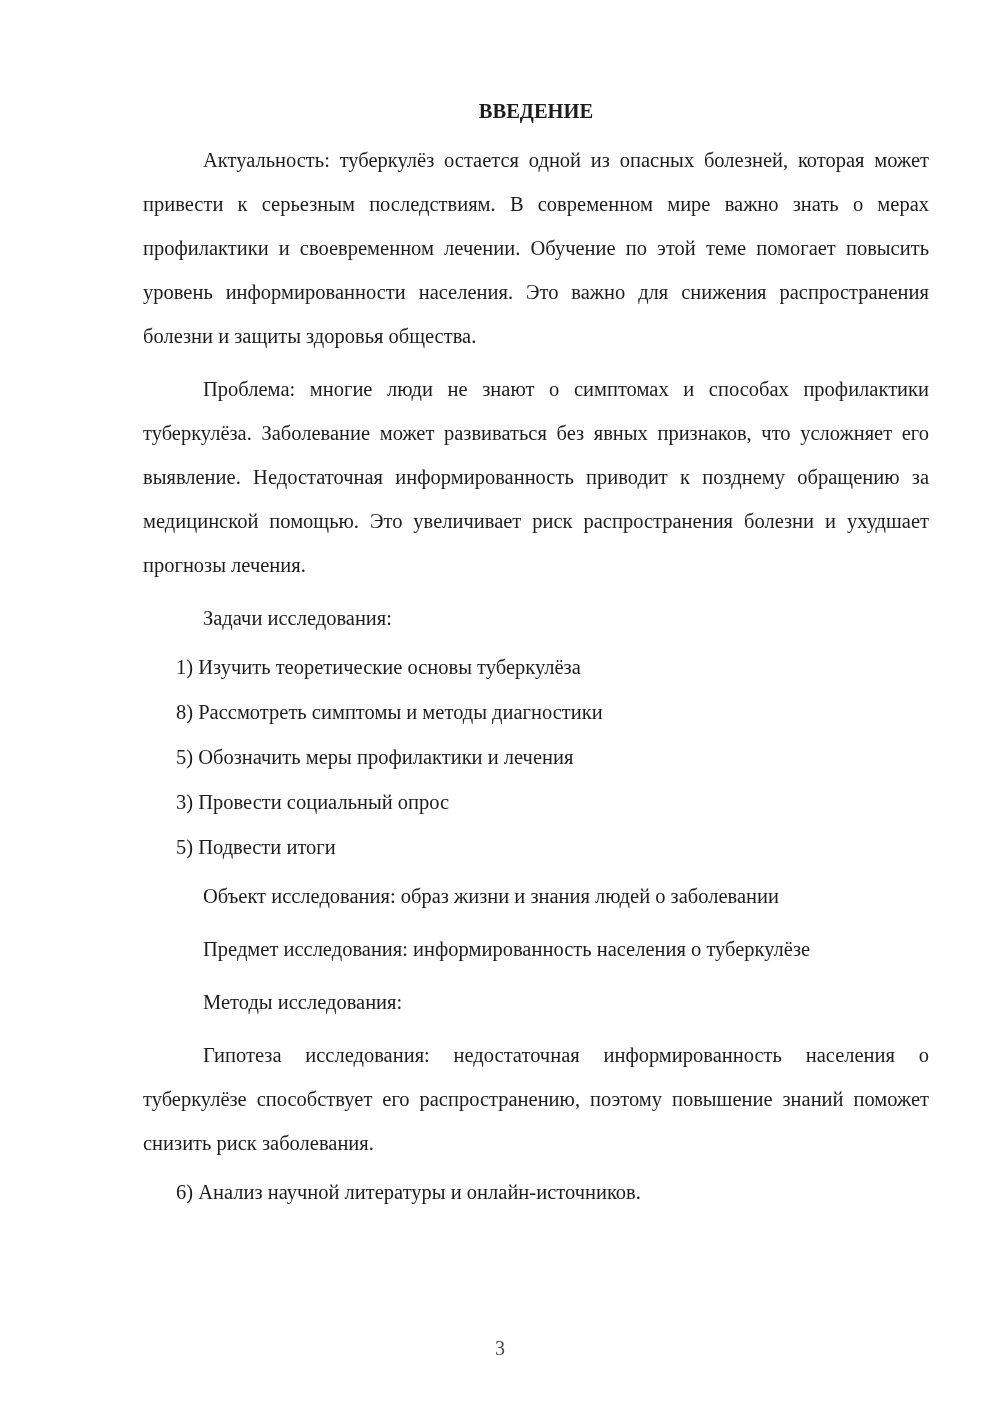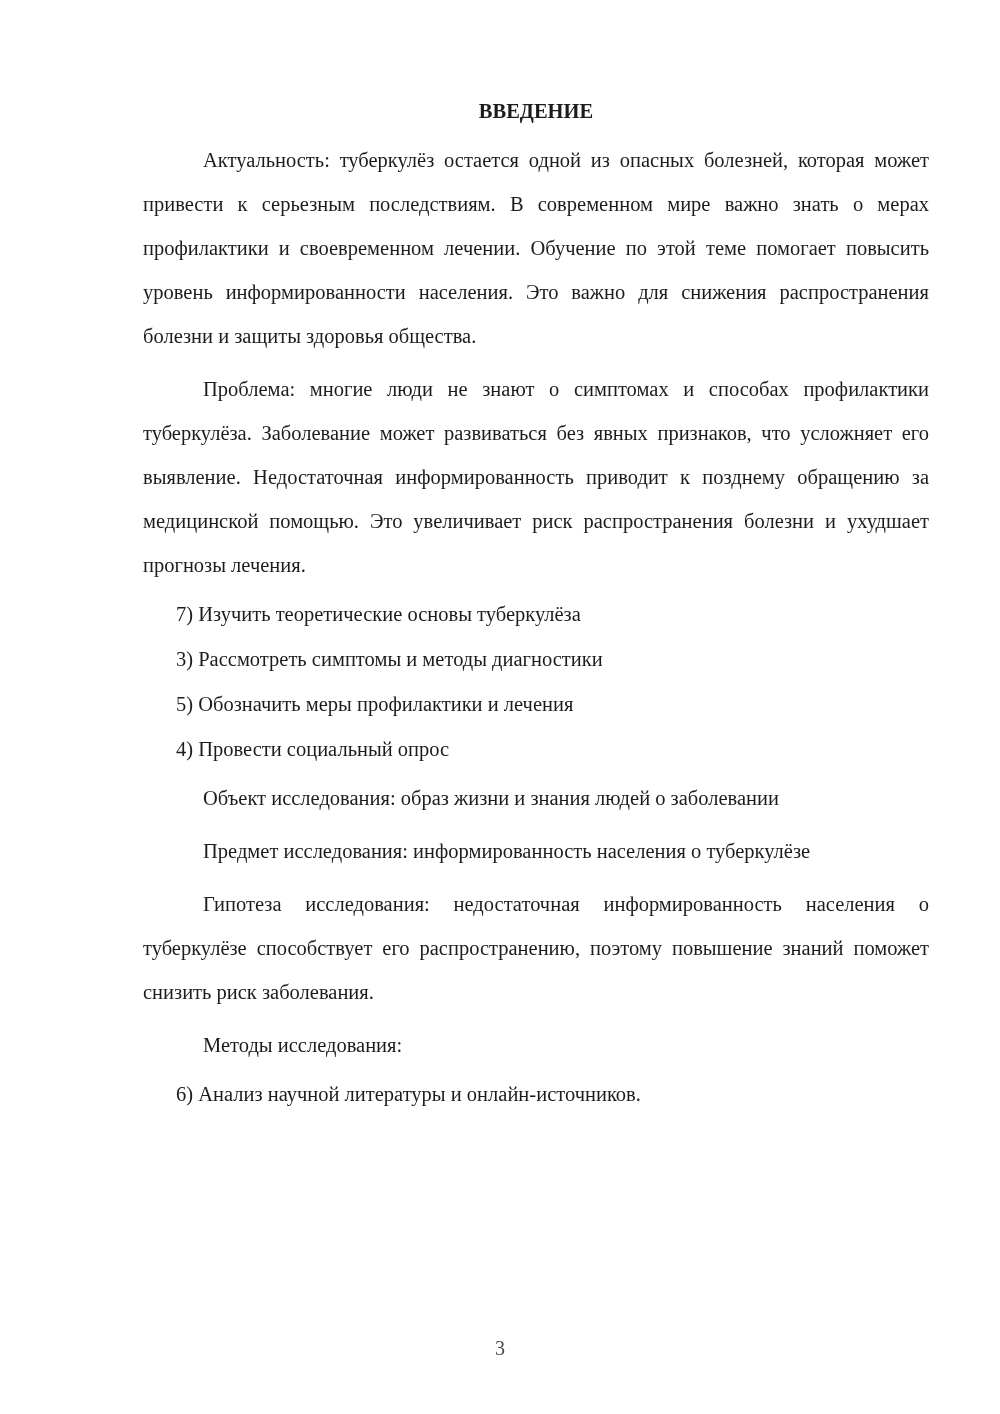--- a/index.html
+++ b/index.html
@@ -56,35 +56,37 @@
 
 <div class="page">
 
   <h1 class="doc-title">ВВЕДЕНИЕ</h1>
 
   <p class="para">Актуальность: туберкулёз остается одной из опасных болезней, которая может привести к серьезным последствиям. В современном мире важно знать о мерах профилактики и своевременном лечении. Обучение по этой теме помогает повысить уровень информированности населения. Это важно для снижения распространения болезни и защиты здоровья общества.</p>
 
   <p class="para">Проблема: многие люди не знают о симптомах и способах профилактики туберкулёза. Заболевание может развиваться без явных признаков, что усложняет его выявление. Недостаточная информированность приводит к позднему обращению за медицинской помощью. Это увеличивает риск распространения болезни и ухудшает прогнозы лечения.</p>
 
 
+  <p class="para">Задачи исследования:</p>
 
-  <p class="list-item">7) Изучить теоретические основы туберкулёза</p>
+  <p class="list-item">1) Изучить теоретические основы туберкулёза</p>
 
-  <p class="list-item">3) Рассмотреть симптомы и методы диагностики</p>
+  <p class="list-item">8) Рассмотреть симптомы и методы диагностики</p>
 
   <p class="list-item">5) Обозначить меры профилактики и лечения</p>
 
-  <p class="list-item">4) Провести социальный опрос</p>
+  <p class="list-item">3) Провести социальный опрос</p>
 
+  <p class="list-item">5) Подвести итоги</p>
 
   <p class="para">Объект исследования: образ жизни и знания людей о заболевании</p>
 
   <p class="para">Предмет исследования: информированность населения о туберкулёзе</p>
 
+  <p class="para">Методы исследования:</p>
+
   <p class="para">Гипотеза исследования: недостаточная информированность населения о туберкулёзе способствует его распространению, поэтому повышение знаний поможет снизить риск заболевания.</p>
-
-  <p class="para">Методы исследования:</p>
 
   <p class="list-item">6) Анализ научной литературы и онлайн-источников.</p>
 
   <div class="page-number">3</div>
 
 </div>
 
 </body></html>

